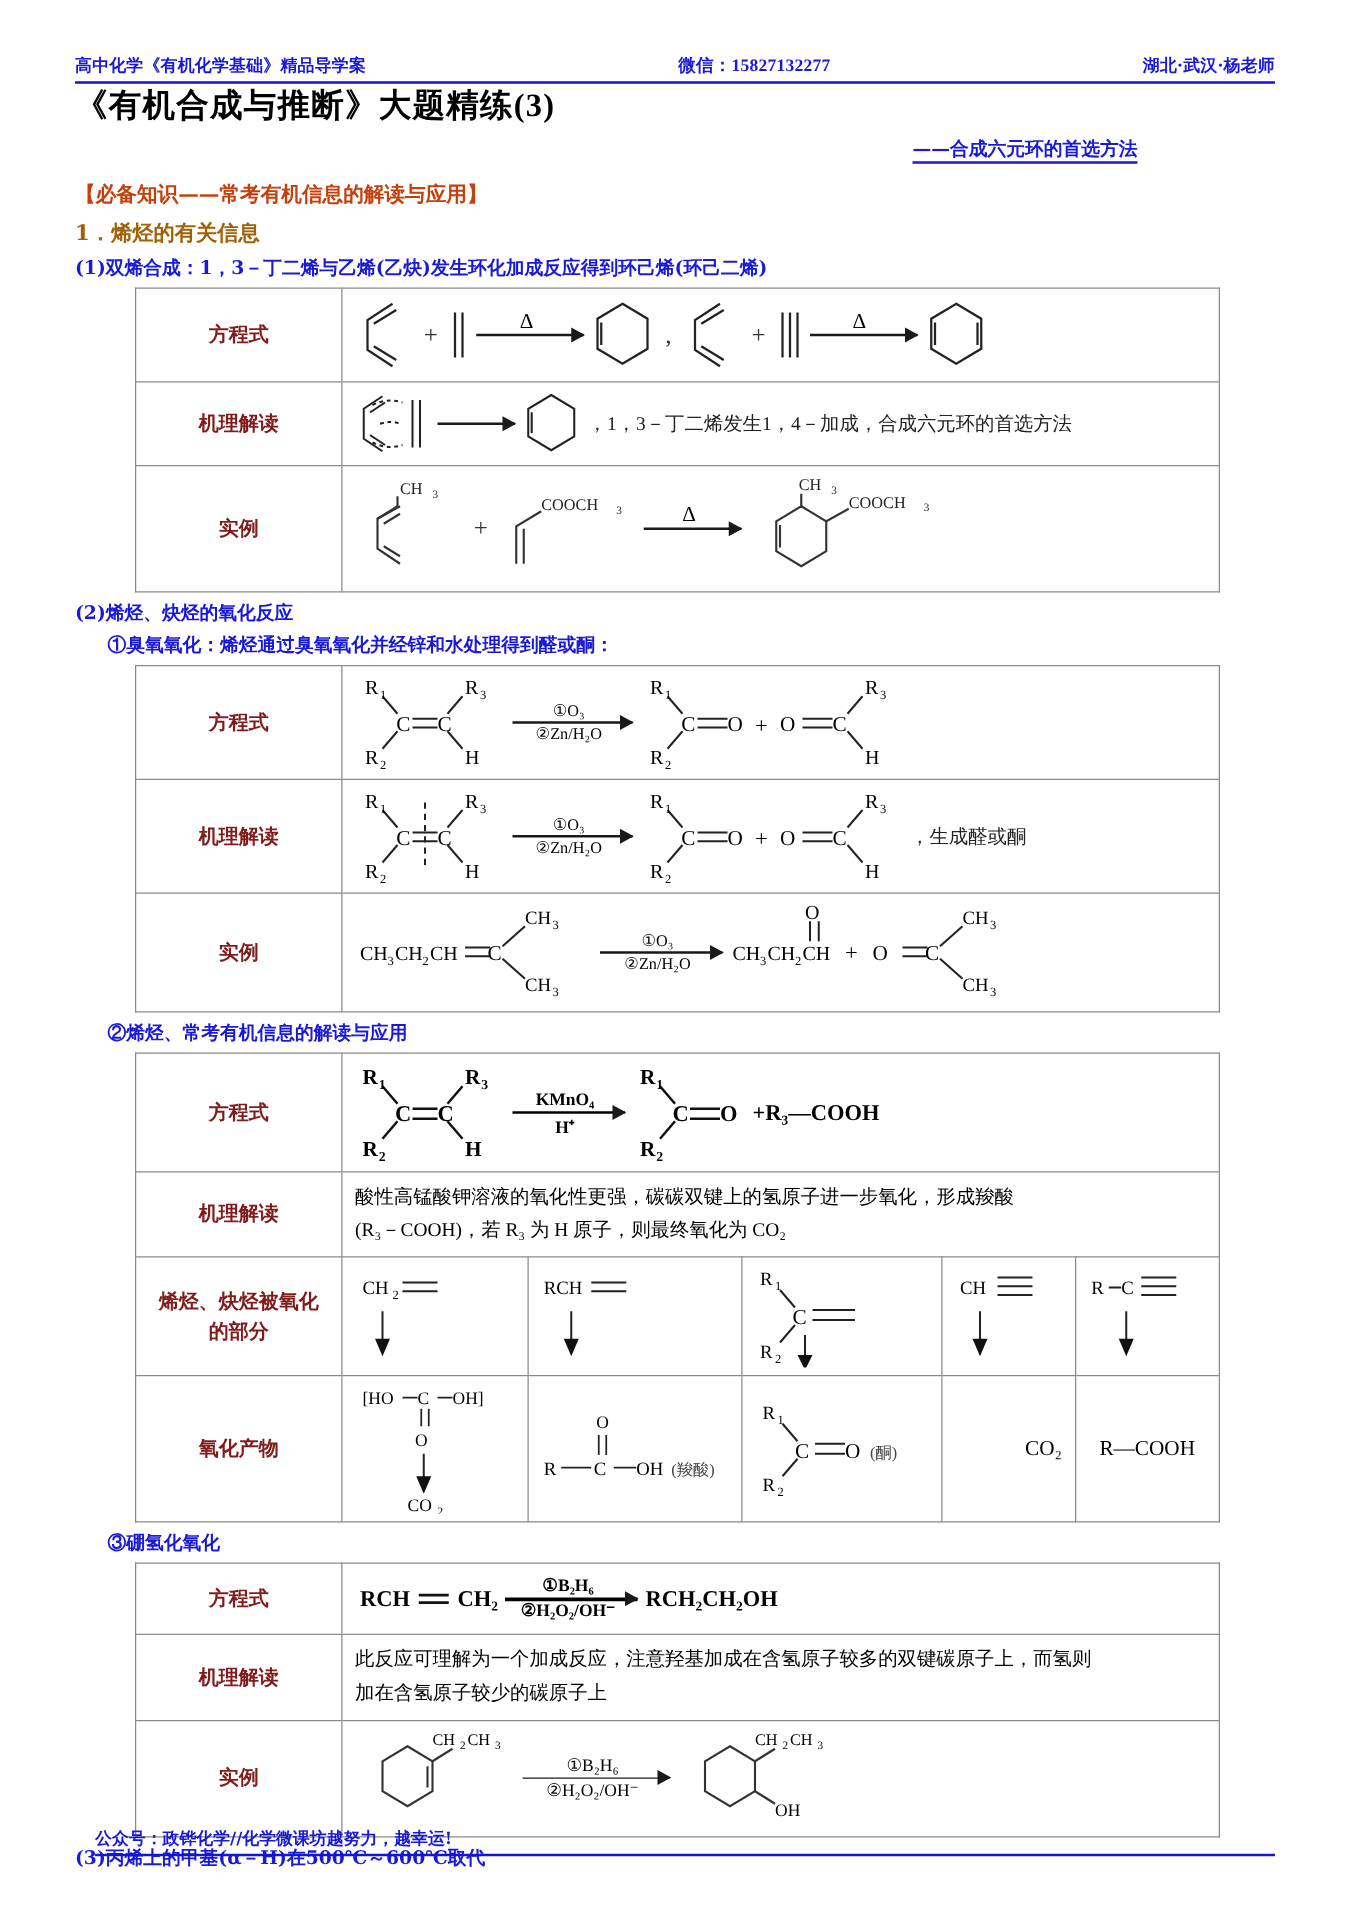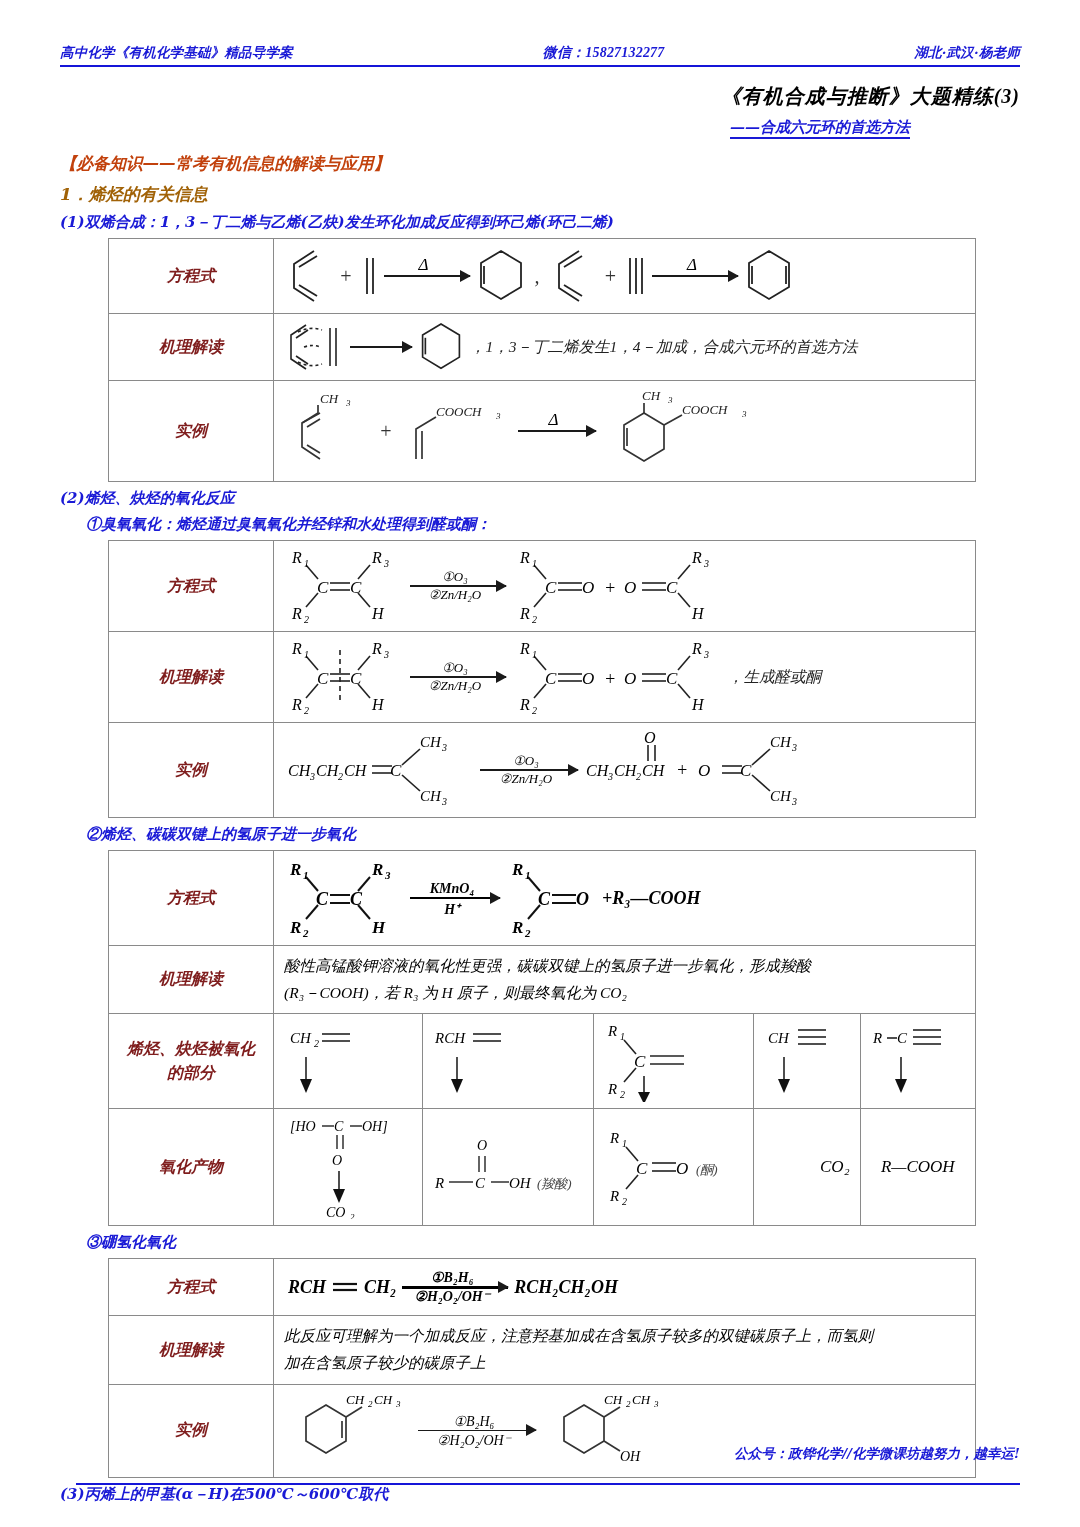--- a/index.html
+++ b/index.html
@@ -5,38 +5,38 @@
   * { box-sizing: border-box; }
   html, body { margin:0; padding:0; }
   body {
     width:1080px; height:1527px;
     background:#ffffff;
     font-family:"Liberation Serif", serif;
     color:#000;
     position:relative;
     overflow:hidden;
   }
-  .page { position:relative; width:1080px; height:1527px; padding:0 60px;font-style:italic; }
+  .page { position:relative; width:1080px; height:1527px; padding:0 60px; }
 
   
   .hdr {
     display:flex; align-items:flex-end; justify-content:space-between;
     border-bottom:2.5px solid #1515d8;
     padding-top:44px; padding-bottom:3px;
   }
   .hdr span {
     color:#1a1ad6; font-weight:bold; font-size:13.5px;
     font-family:"DejaVu Serif", serif;
     letter-spacing:.2px; white-space:nowrap;
   }
   .hdr .c { font-family:"Liberation Serif", serif; font-size:14px; }
 
   .title {
-    text-align:right; font-size:20px; font-weight:bold;
-    color:#000; margin-top:16px; letter-spacing:1px;
+    text-align:left; font-size:26px; font-weight:bold;
+    color:#000; letter-spacing:1px;
     font-family:"Liberation Serif", serif;
   }
   .subtitle {
     text-align:right; color:#1a1ad6; font-weight:bold; font-size:15px;
     font-family:"DejaVu Serif", serif; margin-top:8px; padding-right:110px;
   }
   .subtitle u { text-decoration:none; border-bottom:2px solid #1a1ad6; padding-bottom:1px;}
 
   
   .h-block {
@@ -89,22 +89,22 @@
     border-left:11px solid #1a1a1a; border-top:6px solid transparent; border-bottom:6px solid transparent;
   }
   .arrow.bold .line { height:2.2px; background:#000; }
   .arrow.bold .top, .arrow.bold .bot { font-weight:bold; font-size:14px; }
 
   svg { display:block; }
 
   
   .ftr {
     position:absolute; left:76px; right:60px; bottom:42px;
-    display:flex; justify-content:flex-end; align-items:flex-end;
-    border-bottom:2.5px solid #1515d8; padding-bottom:20px;
+    display:flex; justify-content:flex-start; align-items:flex-end;
+    border-bottom:2.5px solid #1515d8; padding-bottom:3px;
   }
   .ftr span {
     color:#1a1ad6; font-weight:bold; font-size:13.5px;
     font-family:"DejaVu Serif", serif; white-space:nowrap;
   }
 </style>
 </head>
 <body>
 
 <div class="page">
@@ -436,21 +436,21 @@
             <text x="208" y="22" font-size="10" font-family="Liberation Serif, serif">3</text>
             <text x="186" y="72" font-size="15" font-family="Liberation Serif, serif">CH</text>
             <text x="208" y="76" font-size="10" font-family="Liberation Serif, serif">3</text>
           </svg>
         </div>
       </td>
     </tr>
   </tbody>
     </table>
 
-  <div class="h-sub h-circ">②烯烃、碳碳双键上的氢原子进一步氧化</div>
+  <div class="h-sub h-circ">②烯烃、常考有机信息的解读与应用</div>
 
   <table class="k">
     <tbody>
         <tr>
       <td class="lbl">方程式</td>
       <td class="cell" colspan="5">
         <div class="rx">
           <svg width="120" height="82" viewBox="0 0 120 82">
             <g stroke="#111" stroke-width="2" fill="none">
               <path d="M22 20 L34 34"></path>

